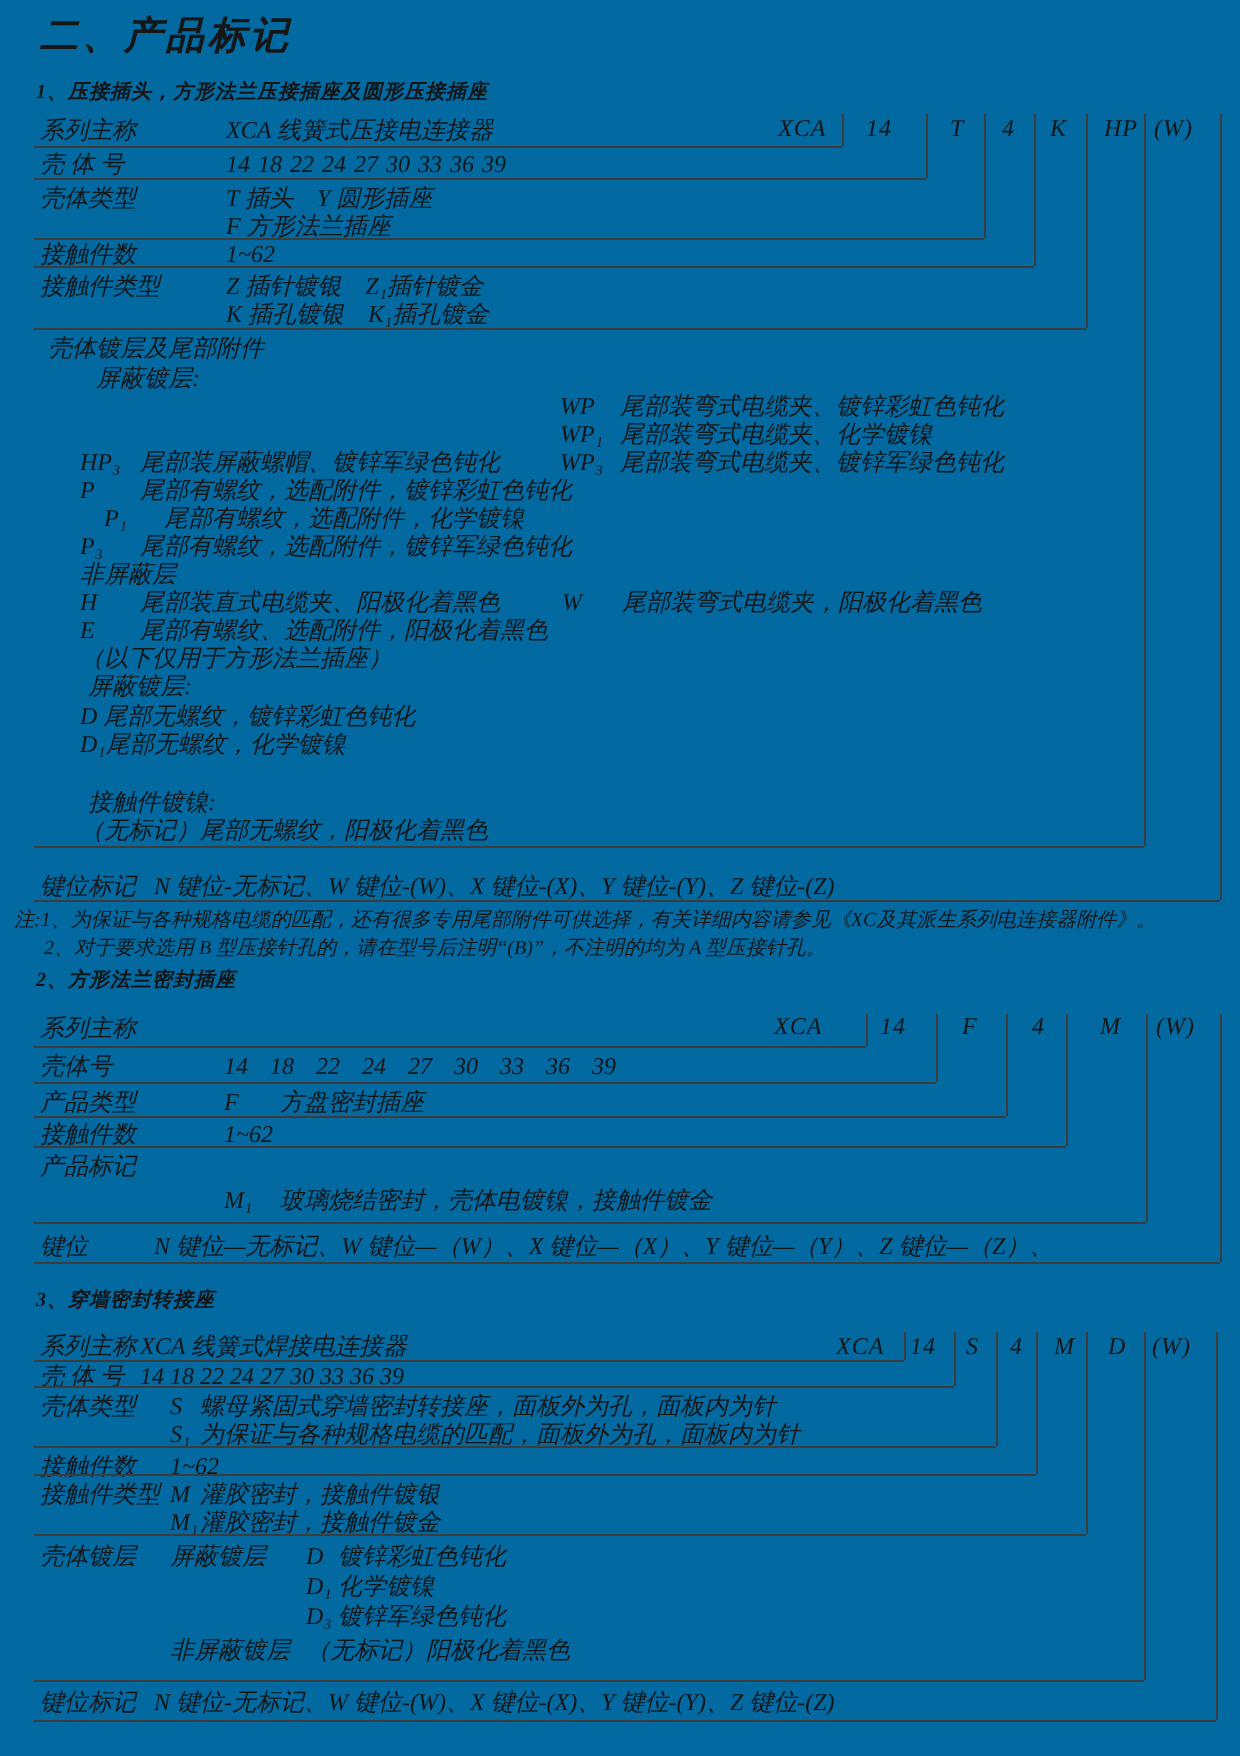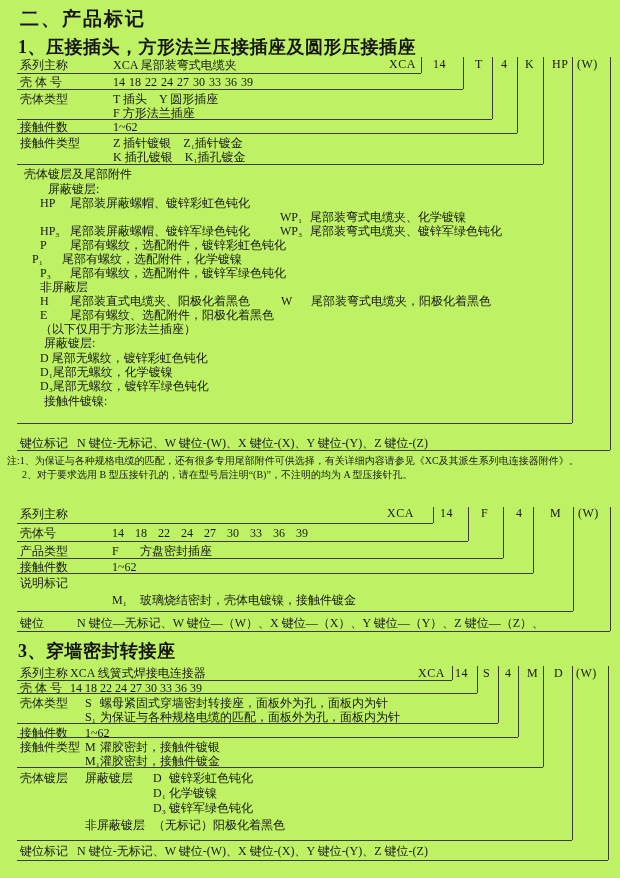--- a/index.html
+++ b/index.html
@@ -1,41 +1,41 @@
 <!DOCTYPE html>
 <html><head>
 <meta charset="utf-8">
 <style>
   html,body{margin:0;padding:0;background:#e8e8e6;}
-  .page{position:relative;width:620px;height:878px;background:#bef264;
-        font-family:"Liberation Serif","DejaVu Serif",serif;color:#161616;overflow:hidden;}
+  .page{position:relative;width:620px;height:878px;background:#0369a1;
+        font-family:"Liberation Serif","DejaVu Serif",serif;color:#161616;overflow:hidden;font-style:italic;}
   .t{position:absolute;font-size:12px;line-height:13px;white-space:nowrap;font-weight:500;}
   .b{font-weight:700;}
   .title{font-size:19px;line-height:20px;letter-spacing:2px;}
-  .h2{font-size:18px;line-height:16px;letter-spacing:.5px;}
+  .h2{font-size:10px;line-height:16px;letter-spacing:.5px;}
   .seg{position:absolute;font-size:12px;line-height:13px;letter-spacing:.5px;font-weight:500;white-space:nowrap;}
   .code{display:inline-block;}
   .c30{width:30px;}.c28{width:28px;}.c16{width:16px;}.c15{width:15px;}
   .hl,.vl{position:absolute;background:#3c3c3c;}
   .hl{height:1px;}.vl{width:1px;}
   .ws8{word-spacing:8px;}
   .ws1{word-spacing:1px;}
   .note{font-size:10px;line-height:12px;}
 </style>
 </head>
 <body>
 
 <div class="page">
 
   <div class="t b title" style="left:20px;top:9px">二、产品标记</div>
 
   <div class="t b h2" style="left:18px;top:39px">1、压接插头，方形法兰压接插座及圆形压接插座</div>
 
   <div class="t" style="left:20px;top:59px">系列主称</div>
-  <div class="t" style="left:113px;top:59px">XCA 尾部装弯式电缆夹</div>
+  <div class="t" style="left:113px;top:59px">XCA 线簧式压接电连接器</div>
 
   <div class="seg" style="left:389px;top:58px">XCA</div>
   <div class="seg" style="left:433px;top:58px">14</div>
   <div class="seg" style="left:475px;top:58px">T</div>
   <div class="seg" style="left:501px;top:58px">4</div>
   <div class="seg" style="left:525px;top:58px">K</div>
   <div class="seg" style="left:552px;top:58px">HP</div>
   <div class="seg" style="left:577px;top:58px">(W)</div>
 
   <div class="t" style="left:20px;top:76px">壳 体 号</div>
@@ -48,70 +48,71 @@
   <div class="t" style="left:20px;top:121px">接触件数</div>
   <div class="t" style="left:113px;top:121px">1~62</div>
 
   <div class="t" style="left:20px;top:137px">接触件类型</div>
   <div class="t" style="left:113px;top:137px">Z 插针镀银　Z₁插针镀金</div>
   <div class="t" style="left:113px;top:151px">K 插孔镀银　K₁插孔镀金</div>
 
   <div class="t" style="left:24px;top:168px">壳体镀层及尾部附件</div>
   <div class="t" style="left:48px;top:183px">屏蔽镀层:</div>
 
-  <div class="t" style="left:40px;top:197px"><span class="code c30">HP</span><span>尾部装屏蔽螺帽、镀锌彩虹色钝化</span></div>
   <div class="t" style="left:40px;top:225px"><span class="code c30">HP₃</span><span>尾部装屏蔽螺帽、镀锌军绿色钝化</span></div>
   <div class="t" style="left:40px;top:239px"><span class="code c30">P</span><span>尾部有螺纹，选配附件，镀锌彩虹色钝化</span></div>
-  <div class="t" style="left:32px;top:253px"><span class="code c30">P₁</span><span>尾部有螺纹，选配附件，化学镀镍</span></div>
+  <div class="t" style="left:52px;top:253px"><span class="code c30">P₁</span><span>尾部有螺纹，选配附件，化学镀镍</span></div>
   <div class="t" style="left:40px;top:267px"><span class="code c30">P₃</span><span>尾部有螺纹，选配附件，镀锌军绿色钝化</span></div>
 
+  <div class="t" style="left:280px;top:197px"><span class="code c30">WP</span><span>尾部装弯式电缆夹、镀锌彩虹色钝化</span></div>
   <div class="t" style="left:280px;top:211px"><span class="code c30">WP₁</span><span>尾部装弯式电缆夹、化学镀镍</span></div>
   <div class="t" style="left:280px;top:225px"><span class="code c30">WP₃</span><span>尾部装弯式电缆夹、镀锌军绿色钝化</span></div>
 
   <div class="t" style="left:40px;top:281px">非屏蔽层</div>
 
   <div class="t" style="left:40px;top:295px"><span class="code c30">H</span><span>尾部装直式电缆夹、阳极化着黑色</span></div>
   <div class="t" style="left:40px;top:309px"><span class="code c30">E</span><span>尾部有螺纹、选配附件，阳极化着黑色</span></div>
   <div class="t" style="left:281px;top:295px"><span class="code c30">W</span><span>尾部装弯式电缆夹，阳极化着黑色</span></div>
 
   <div class="t" style="left:40px;top:323px">（以下仅用于方形法兰插座）</div>
   <div class="t" style="left:44px;top:337px">屏蔽镀层:</div>
 
   <div class="t" style="left:40px;top:352px">D 尾部无螺纹，镀锌彩虹色钝化</div>
   <div class="t" style="left:40px;top:366px">D₁尾部无螺纹，化学镀镍</div>
-  <div class="t" style="left:40px;top:380px">D₃尾部无螺纹，镀锌军绿色钝化</div>
 
   <div class="t" style="left:44px;top:395px">接触件镀镍:</div>
+  <div class="t" style="left:40px;top:409px">（无标记）尾部无螺纹，阳极化着黑色</div>
 
   <div class="t" style="left:20px;top:437px">键位标记</div>
   <div class="t" style="left:77px;top:437px">N 键位-无标记、W 键位-(W)、X 键位-(X)、Y 键位-(Y)、Z 键位-(Z)</div>
 
   <div class="t note" style="left:7px;top:455px">注:1、为保证与各种规格电缆的匹配，还有很多专用尾部附件可供选择，有关详细内容请参见《XC及其派生系列电连接器附件》。</div>
   <div class="t note" style="left:22px;top:469px">2、对于要求选用 B 型压接针孔的，请在型号后注明“(B)”，不注明的均为 A 型压接针孔。</div>
 
+  <div class="t b h2" style="left:18px;top:483px">2、方形法兰密封插座</div>
 
   <div class="t" style="left:20px;top:508px">系列主称</div>
 
   <div class="seg" style="left:387px;top:507px">XCA</div>
   <div class="seg" style="left:440px;top:507px">14</div>
   <div class="seg" style="left:481px;top:507px">F</div>
   <div class="seg" style="left:516px;top:507px">4</div>
   <div class="seg" style="left:550px;top:507px">M</div>
   <div class="seg" style="left:578px;top:507px">(W)</div>
 
   <div class="t" style="left:20px;top:527px">壳体号</div>
   <div class="t ws8" style="left:112px;top:527px">14 18 22 24 27 30 33 36 39</div>
 
   <div class="t" style="left:20px;top:545px">产品类型</div>
   <div class="t" style="left:112px;top:545px"><span class="code c28">F</span><span>方盘密封插座</span></div>
 
   <div class="t" style="left:20px;top:561px">接触件数</div>
   <div class="t" style="left:112px;top:561px">1~62</div>
 
-  <div class="t" style="left:20px;top:577px">说明标记</div>
+  <div class="t" style="left:20px;top:577px">产品标记</div>
   <div class="t" style="left:112px;top:594px"><span class="code c28">M₁</span><span>玻璃烧结密封，壳体电镀镍，接触件镀金</span></div>
 
   <div class="t" style="left:20px;top:617px">键位</div>
   <div class="t" style="left:77px;top:617px">N 键位—无标记、W 键位—（W）、X 键位—（X）、Y 键位—（Y）、Z 键位—（Z）、</div>
 
   <div class="t b h2" style="left:18px;top:643px">3、穿墙密封转接座</div>
 
   <div class="t" style="left:20px;top:667px">系列主称</div>
   <div class="t" style="left:70px;top:667px">XCA 线簧式焊接电连接器</div>
 

